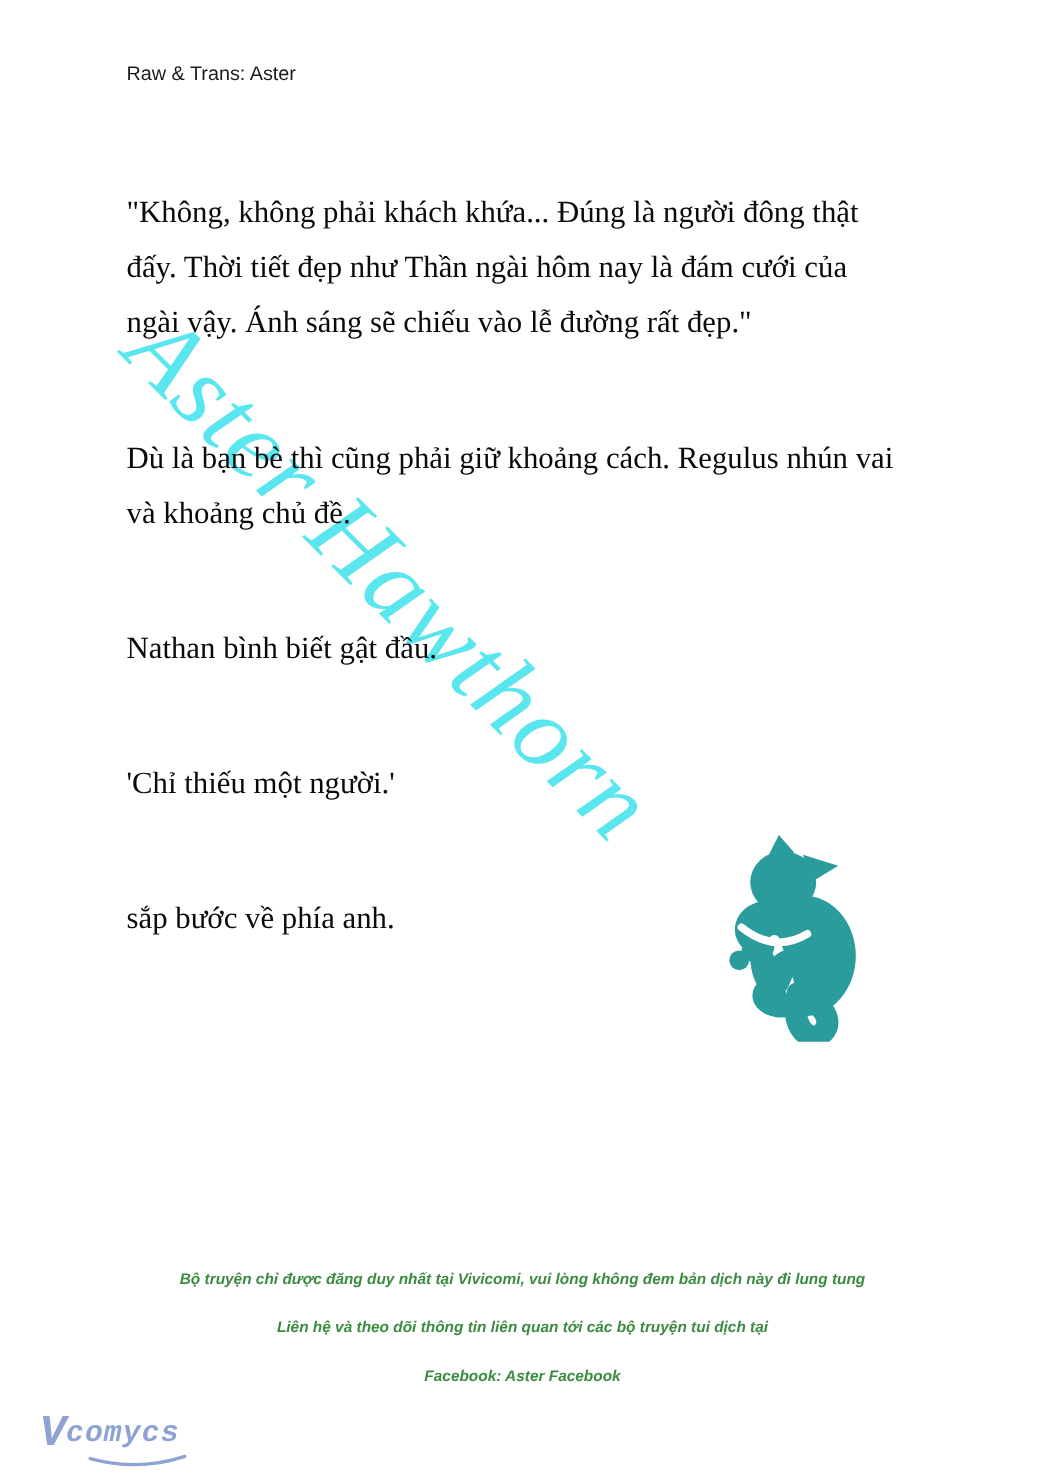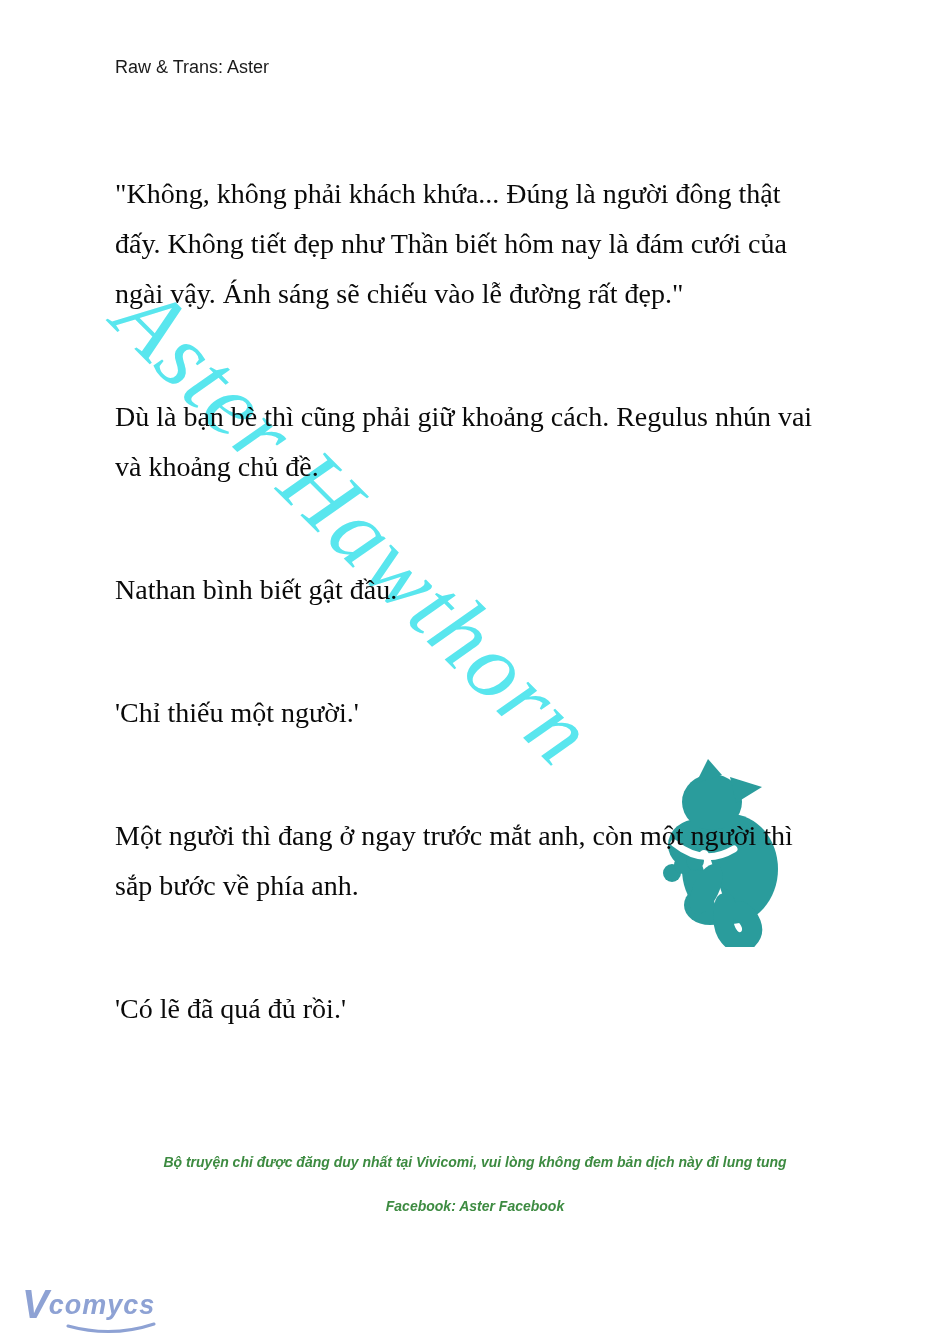--- a/index.html
+++ b/index.html
@@ -47,22 +47,22 @@
   .line{white-space:nowrap;}
   .footer{
     position:absolute;left:0;top:1140px;width:950px;
     text-align:center;z-index:2;
     font-family:"Liberation Sans","DejaVu Sans",sans-serif;
     font-style:italic;font-weight:bold;
     font-size:14px;line-height:44px;
     color:var(--footer-green);
   }
   .logo{
-    position:absolute;left:22px;top:1284px;z-index:2;
-    font-family:Liberation Sans, sans-serif;
+    position:absolute;left:36px;top:1284px;z-index:2;
+    font-family:Liberation Mono, monospace;
     font-style:italic;font-weight:800;
     color:var(--logo-blue);
     white-space:nowrap;
     text-align:center;
   }
   .logo-v{font-size:40px;line-height:40px;vertical-align:-4px;}
   .logo-rest{font-size:27px;line-height:40px;letter-spacing:1px;}
   .logo-swoosh{position:absolute;left:44px;top:38px;}
 </style>
 </head>
@@ -94,44 +94,41 @@
 
       <ellipse cx="62" cy="45" rx="30" ry="28"></ellipse>
       <polygon points="46,26 58,2 72,18"></polygon>
       <polygon points="80,20 112,30 86,46"></polygon>
     </g>
   </svg>
 
   <div class="body-text">
       <div class="para">
         <div class="line">"Không, không phải khách khứa... Đúng là người đông thật</div>
-        <div class="line">đấy. Không tiết đẹp như Thần biết hôm nay là đám cưới của</div>
+        <div class="line">đấy. Thời tiết đẹp như Thần ngài hôm nay là đám cưới của</div>
         <div class="line">ngài vậy. Ánh sáng sẽ chiếu vào lễ đường rất đẹp."</div>
       </div>
       <div class="para">
         <div class="line">Dù là bạn bè thì cũng phải giữ khoảng cách. Regulus nhún vai</div>
         <div class="line">và khoảng chủ đề.</div>
       </div>
       <div class="para">
         <div class="line">Nathan bình biết gật đầu.</div>
       </div>
       <div class="para">
         <div class="line">'Chỉ thiếu một người.'</div>
       </div>
       <div class="para">
-        <div class="line">Một người thì đang ở ngay trước mắt anh, còn một người thì</div>
         <div class="line">sắp bước về phía anh.</div>
-      </div>
-      <div class="para">
-        <div class="line">'Có lẽ đã quá đủ rồi.'</div>
       </div>
     </div>
 
   <div class="footer">
       <div class="line">Bộ truyện chỉ được đăng duy nhất tại Vivicomi, vui lòng không đem bản dịch này đi lung tung</div>
+      <div class="line">Liên hệ và theo dõi thông tin liên quan tới các bộ truyện tui dịch tại</div>
       <div class="line">Facebook: Aster Facebook</div>
     </div>
 
   <div class="logo">
     <span class="logo-v">V</span><span class="logo-rest">comycs</span>
     <svg class="logo-swoosh" width="92" height="14" viewBox="0 0 92 14" xmlns="http://www.w3.org/2000/svg" aria-hidden="true">
       <path d="M2,4 Q 46,16 88,2" stroke="#8ea2d4" class="swoosh-stroke" stroke-width="3" fill="none" stroke-linecap="round"></path>
     </svg>
   </div>
 

